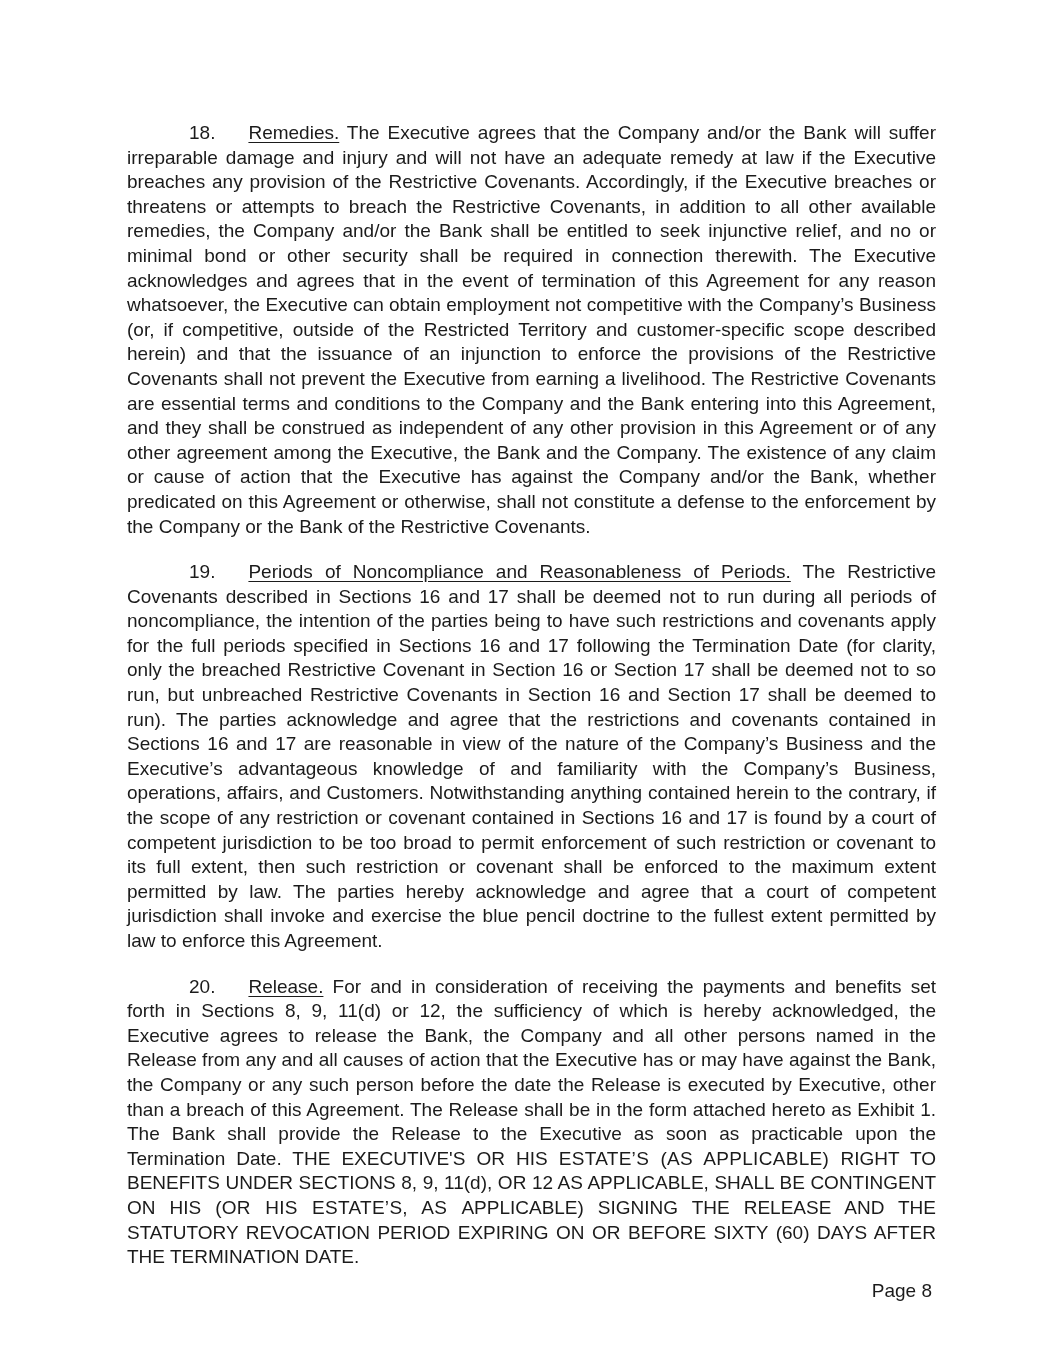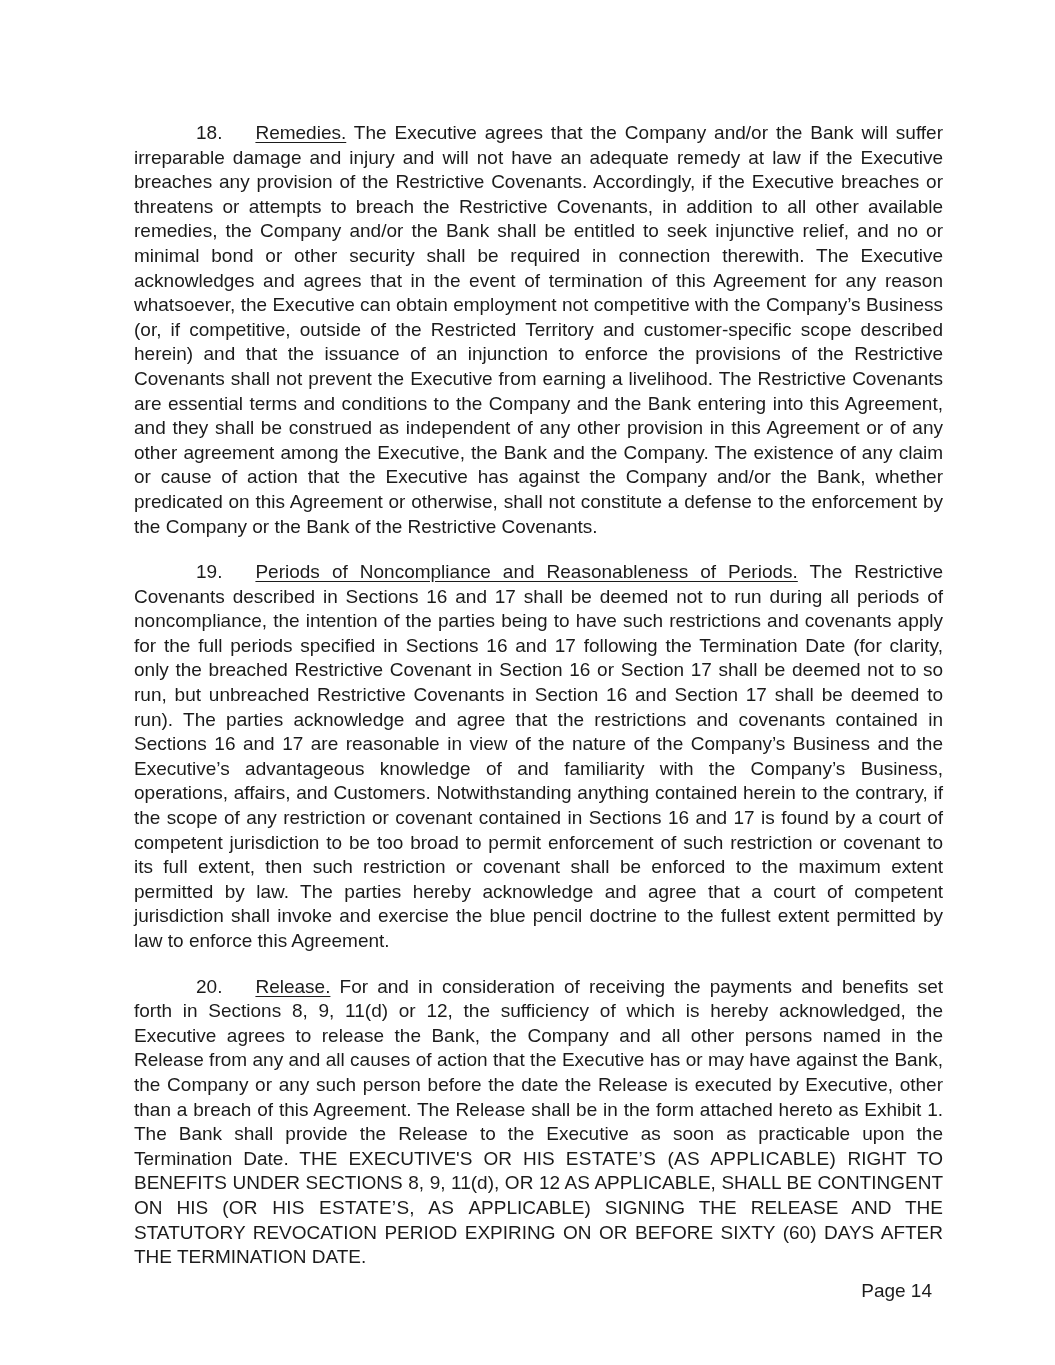--- a/index.html
+++ b/index.html
@@ -11,21 +11,21 @@
     position: relative;
     width: 1055px;
     height: 1365px;
     background: #ffffff;
     overflow: hidden;
     font-family: "Liberation Sans", sans-serif;
     color: #1b1b1b;
   }
   .content {
     position: absolute;
-    left: 134px;
+    left: 127px;
     top: 121px;
     width: 809px;
   }
   .para {
     margin: 0 0 21px 0;
     font-size: 19px;
     line-height: 24.6px;
     text-align: justify;
     text-indent: 62px;
   }
@@ -70,15 +70,15 @@
       <span class="pnum">19.</span><span class="tabgap"></span><span class="heading">Periods of Noncompliance and Reasonableness of Periods.</span><span class="body-text"><span class="seg-normal"> The Restrictive Covenants described in Sections 16 and 17 shall be deemed not to run during all periods of noncompliance, the intention of the parties being to have such restrictions and covenants apply for the full periods specified in Sections 16 and 17 following the Termination Date (for clarity, only the breached Restrictive Covenant in Section 16 or Section 17 shall be deemed not to so run, but unbreached Restrictive Covenants in Section 16 and Section 17 shall be deemed to run). The parties acknowledge and agree that the restrictions and covenants contained in Sections 16 and 17 are reasonable in view of the nature of the Company’s Business and the Executive’s advantageous knowledge of and familiarity with the Company’s Business, operations, affairs, and Customers. Notwithstanding anything contained herein to the contrary, if the scope of any restriction or covenant contained in Sections 16 and 17 is found by a court of competent jurisdiction to be too broad to permit enforcement of such restriction or covenant to its full extent, then such restriction or covenant shall be enforced to the maximum extent permitted by law. The parties hereby acknowledge and agree that a court of competent jurisdiction shall invoke and exercise the blue pencil doctrine to the fullest extent permitted by law to enforce this Agreement.</span></span>
     </p>
 
     <p class="para">
       <span class="pnum">20.</span><span class="tabgap"></span><span class="heading">Release.</span><span class="body-text"><span class="seg-normal"> For and in consideration of receiving the payments and benefits set forth in Sections 8, 9, 11(d) or 12, the sufficiency of which is hereby acknowledged, the Executive agrees to release the Bank, the Company and all other persons named in the Release from any and all causes of action that the Executive has or may have against the Bank, the Company or any such person before the date the Release is executed by Executive, other than a breach of this Agreement. The Release shall be in the form attached hereto as Exhibit 1. The Bank shall provide the Release to the Executive as soon as practicable upon the Termination Date. THE EXECUTIVE'S OR HIS </span><span class="seg-serif">ESTATE’S (AS APPLICABLE) </span><span class="seg-normal">RIGHT TO BENEFITS UNDER SECTIONS 8, 9, 11(d), OR 12 AS APPLICABLE, SHALL BE CONTINGENT ON HIS </span><span class="seg-serif">(OR HIS ESTATE’S, AS </span><span class="seg-normal">APPLICABLE) SIGNING THE RELEASE AND THE STATUTORY REVOCATION PERIOD EXPIRING ON OR BEFORE SIXTY (60) DAYS AFTER THE TERMINATION DATE.</span></span>
     </p>
 
   </main>
 
   <footer class="footer">
-    <span>Page 14</span>
+    <span>Page 8</span>
   </footer>
 </div>
 
 </body></html>

